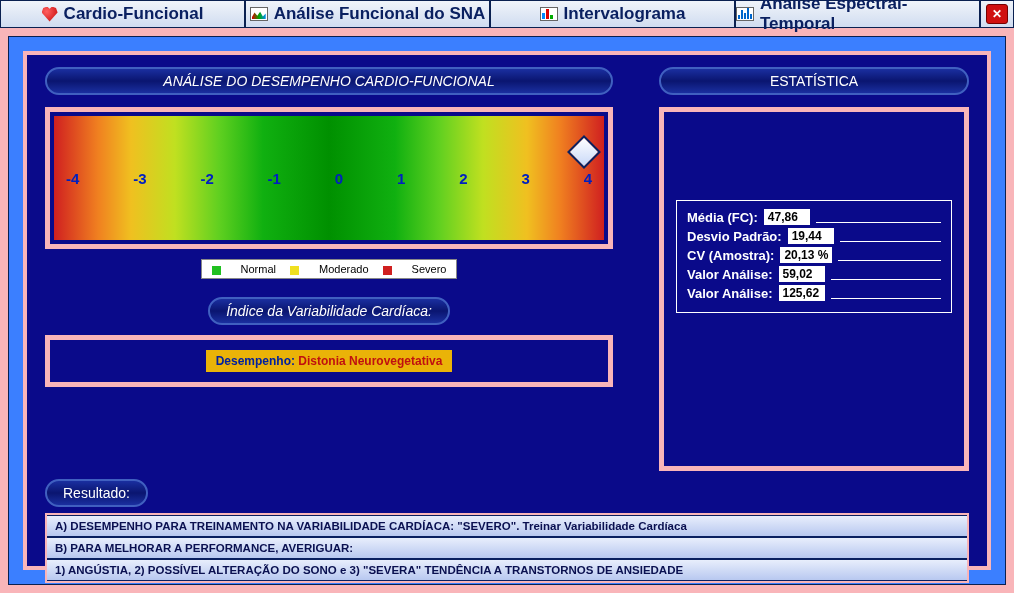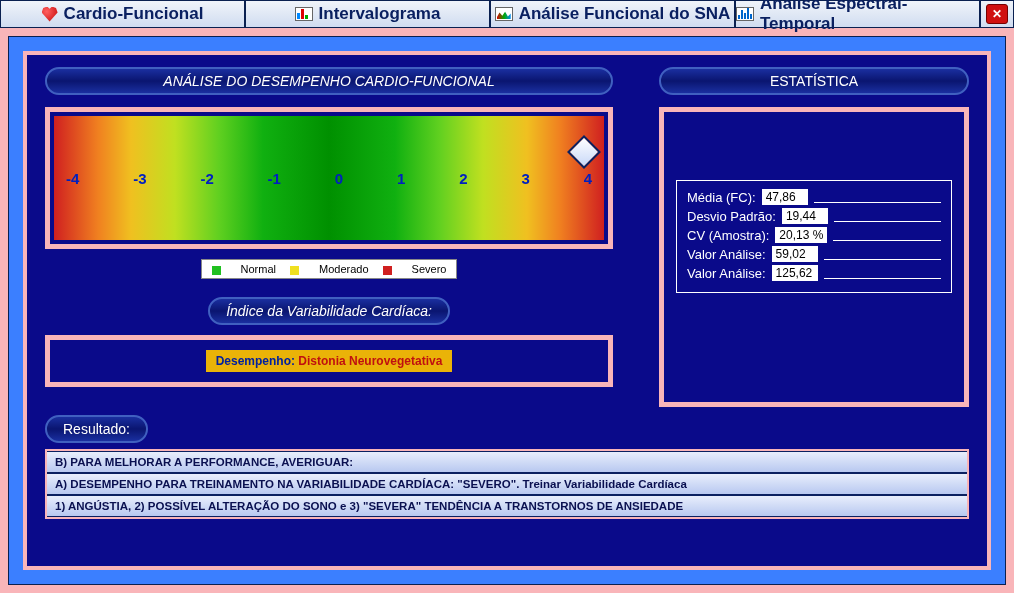--- a/index.html
+++ b/index.html
@@ -140,25 +140,25 @@
     background: #eab308;
     padding: 4px 10px;
     font-size: 12px;
     font-weight: bold;
   }
   .perf-label .t1 { color: #0020a0; }
   .perf-label .t2 { color: #c01010; }
   .stats-panel {
     margin-top: 12px;
     border: 5px solid #f9b5b9;
-    height: 300px;
-    padding: 68px 12px 12px;
+    height: 364px;
+    padding: 88px 12px 12px;
     color: white;
     font-size: 13px;
-    font-weight: normal;
+    font-weight: bold;
   }
   .stats-inner {
     border: 1px solid white;
     padding: 8px 10px;
   }
   .stat-row {
     display: flex;
     align-items: center;
     margin-bottom: 3px;
     gap: 6px;
@@ -224,30 +224,30 @@
 </style>
 </head>
 <body>
 
 <div class="top-bar">
   <div class="top-tab">
     <span class="heart-icon"></span>
     <span>Cardio-Funcional</span>
   </div>
   <div class="top-tab">
+    <span class="line-icon"></span>
+    <span>Análise Funcional do SNA</span>
+  </div>
+  <div class="top-tab">
     <span class="bar-icon">
         <span></span>
         <span></span>
         <span></span>
       </span>
     <span>Intervalograma</span>
-  </div>
-  <div class="top-tab">
-    <span class="line-icon"></span>
-    <span>Análise Funcional do SNA</span>
   </div>
   <div class="top-tab">
     <span class="spec-icon">
         <span></span>
         <span></span>
         <span></span>
         <span></span>
         <span></span>
       </span>
     <span>Análise Espectral-Temporal</span>
@@ -335,21 +335,21 @@
                 <span class="stat-line"></span>
               </div>
             </div>
           </div>
         </div>
       </div>
 
       <div class="result-section">
         <div class="pill-header" style="font-style:normal">Resultado:</div>
         <div class="result-list">
+          <div class="result-item">A) DESEMPENHO PARA TREINAMENTO NA VARIABILIDADE CARDÍACA: "SEVERO". Treinar Variabilidade Cardíaca</div>
           <div class="result-item">B) PARA MELHORAR A PERFORMANCE, AVERIGUAR:</div>
-          <div class="result-item">A) DESEMPENHO PARA TREINAMENTO NA VARIABILIDADE CARDÍACA: "SEVERO". Treinar Variabilidade Cardíaca</div>
           <div class="result-item">1) ANGÚSTIA, 2) POSSÍVEL ALTERAÇÃO DO SONO e 3) "SEVERA" TENDÊNCIA A TRANSTORNOS DE ANSIEDADE</div>
         </div>
       </div>
 
     </div>
   </div>
 </div>
 
 </body></html>

